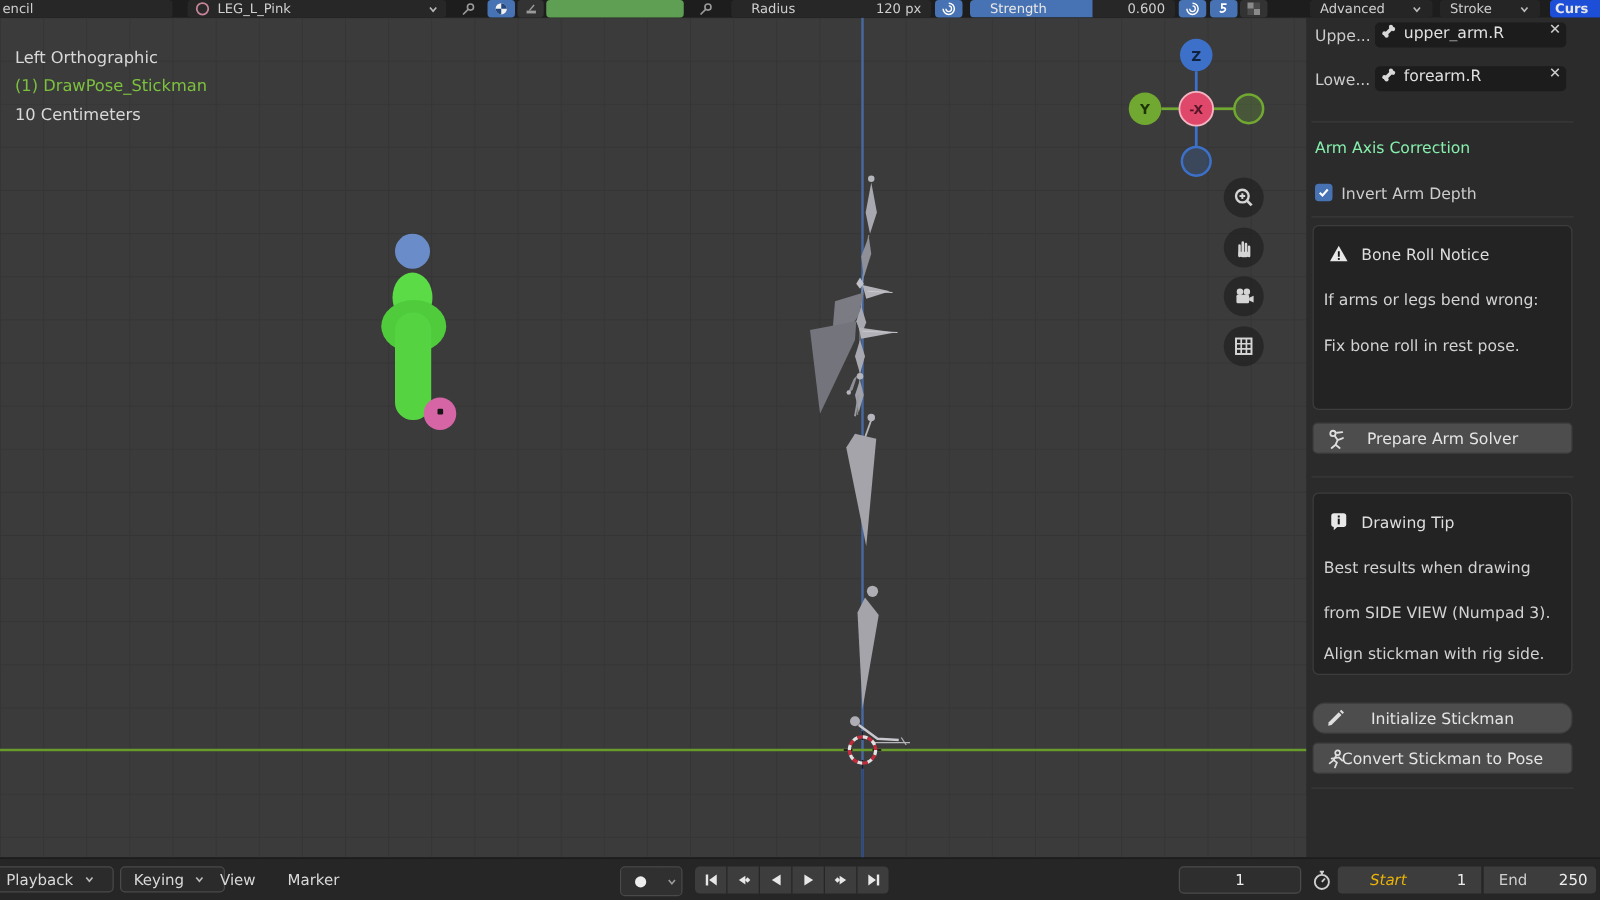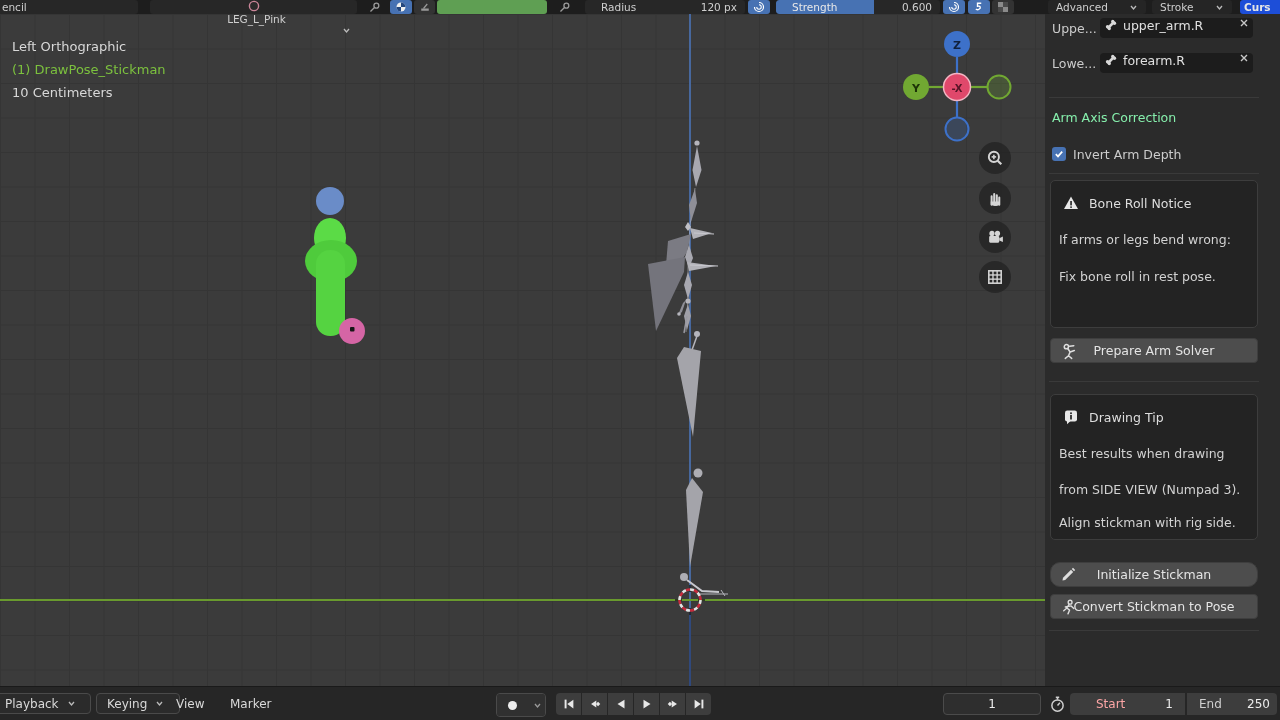--- a/index.html
+++ b/index.html
@@ -57,21 +57,21 @@
 </head>
 <body>
 
 <div id="app">
 
   <div id="topbar">
     <div class="tb-box" style="left:0;width:138px;border-radius:0 3px 3px 0;padding-left:2px;">
       <span>encil</span>
     </div>
 
-    <div class="tb-box" style="left:150px;width:207px;padding:0 6px;flex-direction:column;">
+    <div class="tb-box" style="left:150px;width:207px;padding:0 6px;">
       <span>
         <svg width="12" height="12" viewBox="0 0 12 12">
             <circle cx="6" cy="6" r="4.6" fill="#2a2a2a" stroke="#c98598" stroke-width="1.4"></circle>
           </svg>
       </span>
       <span style="margin-left:6px;">LEG_L_Pink</span>
       <span class="tb-chev">
         <svg width="9" height="9" viewBox="0 0 9 9">
             <polyline points="2,3 4.5,6 7,3" fill="none" stroke="#bbb" stroke-width="1.3"></polyline>
           </svg>
@@ -479,21 +479,21 @@
       <svg width="17" height="17" viewBox="0 0 16 16">
           <circle cx="8" cy="9" r="5.3" fill="none" stroke="#cfcfcf" stroke-width="1.4"></circle>
           <line x1="8" y1="9" x2="10.3" y2="6.4" stroke="#cfcfcf" stroke-width="1.4"></line>
           <line x1="8" y1="1.2" x2="8" y2="3.4" stroke="#cfcfcf" stroke-width="1.6"></line>
           <line x1="6.4" y1="1.2" x2="9.6" y2="1.2" stroke="#cfcfcf" stroke-width="1.4"></line>
         </svg>
     </span>
 
     <div class="tl-grp" style="left:1070px;gap:2px;">
       <div class="tl-btn" style="width:115px;justify-content:space-between;box-sizing:border-box;padding:0 12px 0 26px;">
-        <span style="color:#fca5a5;">Start</span>
+        <span style="color:#eab308;font-style:italic;">Start</span>
         <span style="color:#ececec;">1</span>
       </div>
       <div class="tl-btn" style="width:90px;justify-content:space-between;box-sizing:border-box;padding:0 7px 0 12px;">
         <span style="color:#cfcfcf;">End</span>
         <span style="color:#ececec;">250</span>
       </div>
     </div>
   </div>
 
 </div>

